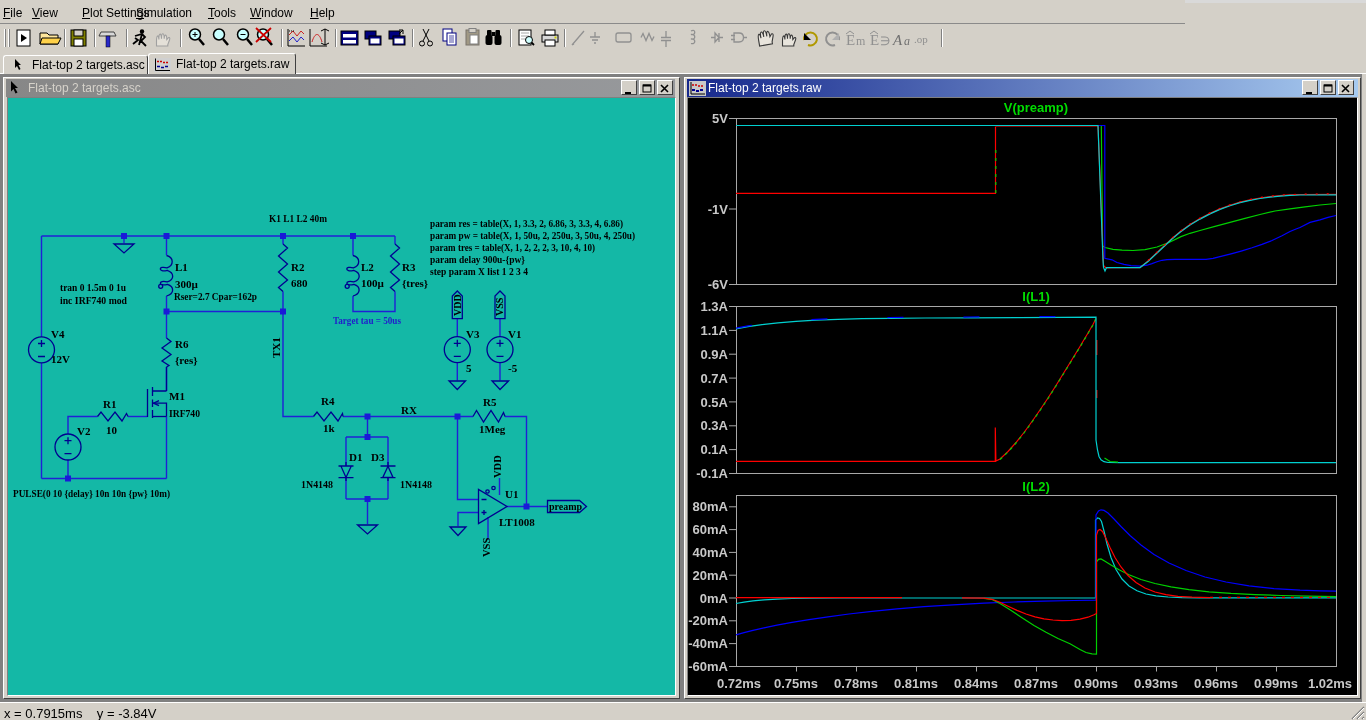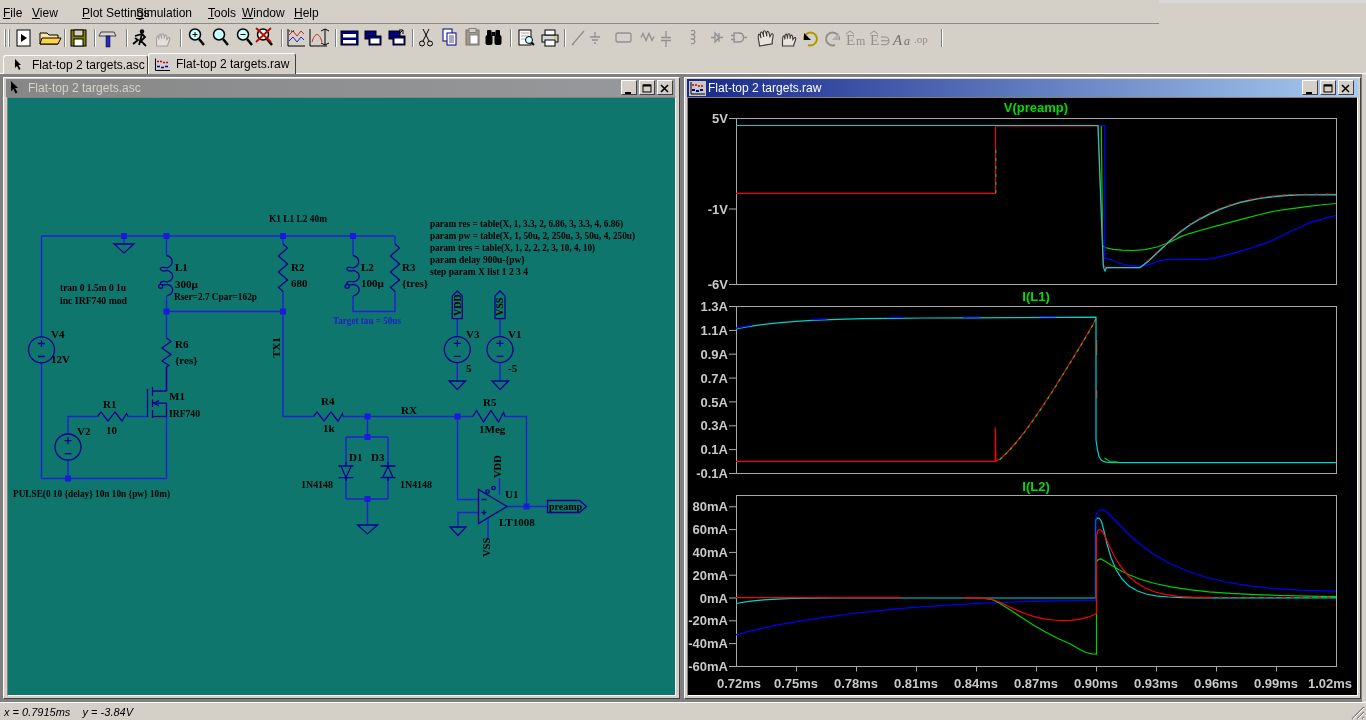--- a/index.html
+++ b/index.html
@@ -1,42 +1,42 @@
 <!DOCTYPE html>
 <html><head>
 <meta charset="utf-8">
 <style>
 html,body{margin:0;padding:0;}
 body{width:1366px;height:720px;overflow:hidden;background:#d4d0c8;font-family:"Liberation Sans",sans-serif;position:relative;}
-#menubar{position:absolute;left:0;top:0;width:1159px;height:23px;background:#d4d0c8;border-bottom:1px solid #8a8a8a;box-sizing:content-box;}
+#menubar{position:absolute;left:0;top:0;width:1159px;height:23px;background:#d4d0c8;border-bottom:1px solid #8a8a8a;box-sizing:content-box;padding-left:26px;}
 #menubar .mi{position:absolute;top:6px;font-size:12px;color:#000;}
 #menubar .mi u{text-decoration:underline;}
 #toolbar{position:absolute;left:0;top:25px;width:1366px;height:27px;background:#d4d0c8;}
 #tabbar{position:absolute;left:0;top:52px;width:1366px;height:22px;background:#d4d0c8;border-bottom:1px solid #fff;box-sizing:border-box;}
 .tab{position:absolute;background:#d4d0c8;border-left:1px solid #fff;border-top:1px solid #fff;border-right:1px solid #404040;border-radius:3px 3px 0 0;font-size:12px;color:#000;}
 #mdi{position:absolute;left:0;top:74px;width:1362px;height:628px;background:#808080;}
 .appedge{position:absolute;left:1362px;top:74px;width:4px;height:628px;background:#d4d0c8;}
 .win{position:absolute;background:#d4d0c8;border-top:1px solid #fff;border-left:1px solid #fff;border-right:1px solid #404040;border-bottom:1px solid #404040;}
 .titlebar{position:absolute;left:2px;top:1px;height:18px;color:#fff;font-size:12px;overflow:hidden;}
 .tbtns{position:absolute;top:2px;height:14px;}
 .tbtn{display:inline-block;width:14px;height:13px;background:#d4d0c8;border-top:1px solid #fff;border-left:1px solid #fff;border-right:1px solid #404040;border-bottom:1px solid #404040;margin-left:2px;vertical-align:top;position:relative;}
 .wincontent{position:absolute;border-top:1px solid #808080;border-left:1px solid #808080;border-right:1px solid #fff;border-bottom:1px solid #fff;}
-#statusbar{position:absolute;left:0;top:702px;width:1366px;height:18px;background:#d4d0c8;border-top:1px solid #fff;font-size:11px;color:#000;font-style:italic;}
+#statusbar{position:absolute;left:0;top:702px;width:1366px;height:18px;background:#d4d0c8;border-top:1px solid #fff;font-size:13px;color:#000;}
 </style>
 </head>
 <body>
 <div style="position:absolute;left:0;top:0;width:1366px;height:3px;background:#d9d9d9"></div>
 <div id="menubar">
 <span class="mi" style="left:3px"><u>F</u>ile</span>
 <span class="mi" style="left:32px"><u>V</u>iew</span>
 <span class="mi" style="left:82px"><u>P</u>lot Settings</span>
 <span class="mi" style="left:136px"><u>S</u>imulation</span>
 <span class="mi" style="left:208px"><u>T</u>ools</span>
-<span class="mi" style="left:242px"><u>W</u>indow</span>
-<span class="mi" style="left:294px"><u>H</u>elp</span>
+<span class="mi" style="left:250px"><u>W</u>indow</span>
+<span class="mi" style="left:310px"><u>H</u>elp</span>
 </div>
 <div id="toolbar">
 <svg width="1366" height="27" viewBox="0 25 1366 27" style="position:absolute;left:0;top:0">
 
   <g>
     <rect x="4" y="29" width="1" height="18" fill="#fff"></rect>
         <rect x="5" y="29" width="1" height="18" fill="#808080"></rect>
     <rect x="8" y="29" width="1" height="18" fill="#fff"></rect>
         <rect x="9" y="29" width="1" height="18" fill="#808080"></rect>
   </g>
@@ -262,21 +262,21 @@
   <div class="tbtns" style="right:6px;">
     <span class="tbtn"><svg width="14" height="12">
           <path d="M3,10 h6" stroke="#000" stroke-width="2"></path>
         </svg></span><span class="tbtn"><svg width="14" height="12">
           <rect x="3" y="2" width="8" height="7" fill="none" stroke="#000"></rect>
           <path d="M3,2.5 h8" stroke="#000" stroke-width="2"></path>
         </svg></span><span class="tbtn"><svg width="14" height="12">
           <path d="M3,2 L10,9 M10,2 L3,9" stroke="#000" stroke-width="1.6"></path>
         </svg></span>
   </div>
-  <div class="wincontent" style="left:3px;top:19px;width:667px;height:597px;background:#0f766e;">
+  <div class="wincontent" style="left:3px;top:19px;width:667px;height:597px;background:#14b8a6;">
   <svg width="667" height="597" viewBox="8 98 667 597" style="position:absolute;left:0;top:0">
 
     <g stroke="#2020d6" stroke-width="1.4" fill="none">
       <path d="M41.5,236 H395"></path>
       <path d="M41.5,236 V337 M41.5,363 V478.5 M41.5,478.5 H166.5"></path>
       <path d="M68,460 V478.5 M68,434 V416.5 H97.5"></path>
       <path d="M128,416.5 H147.5"></path>
       <path d="M166.5,236 V255 M166.5,296 V338"></path>
       <path d="M166.5,311.5 H283"></path>
       <path d="M166.5,367 V391 M166.5,416.5 V478.5"></path>

